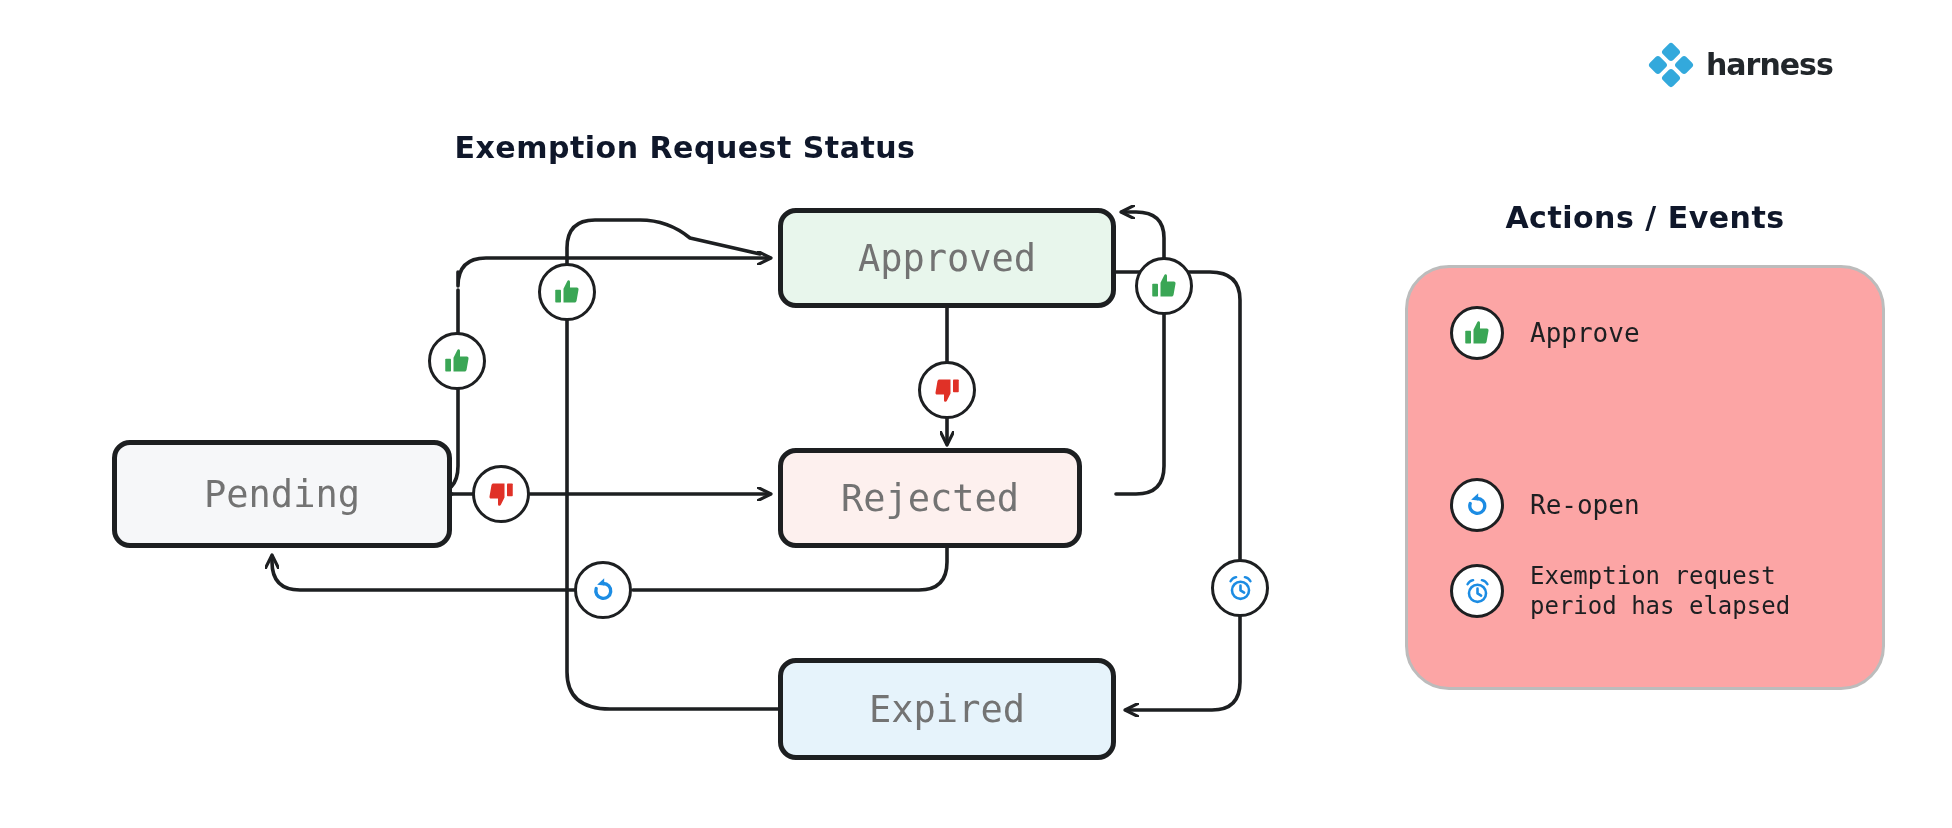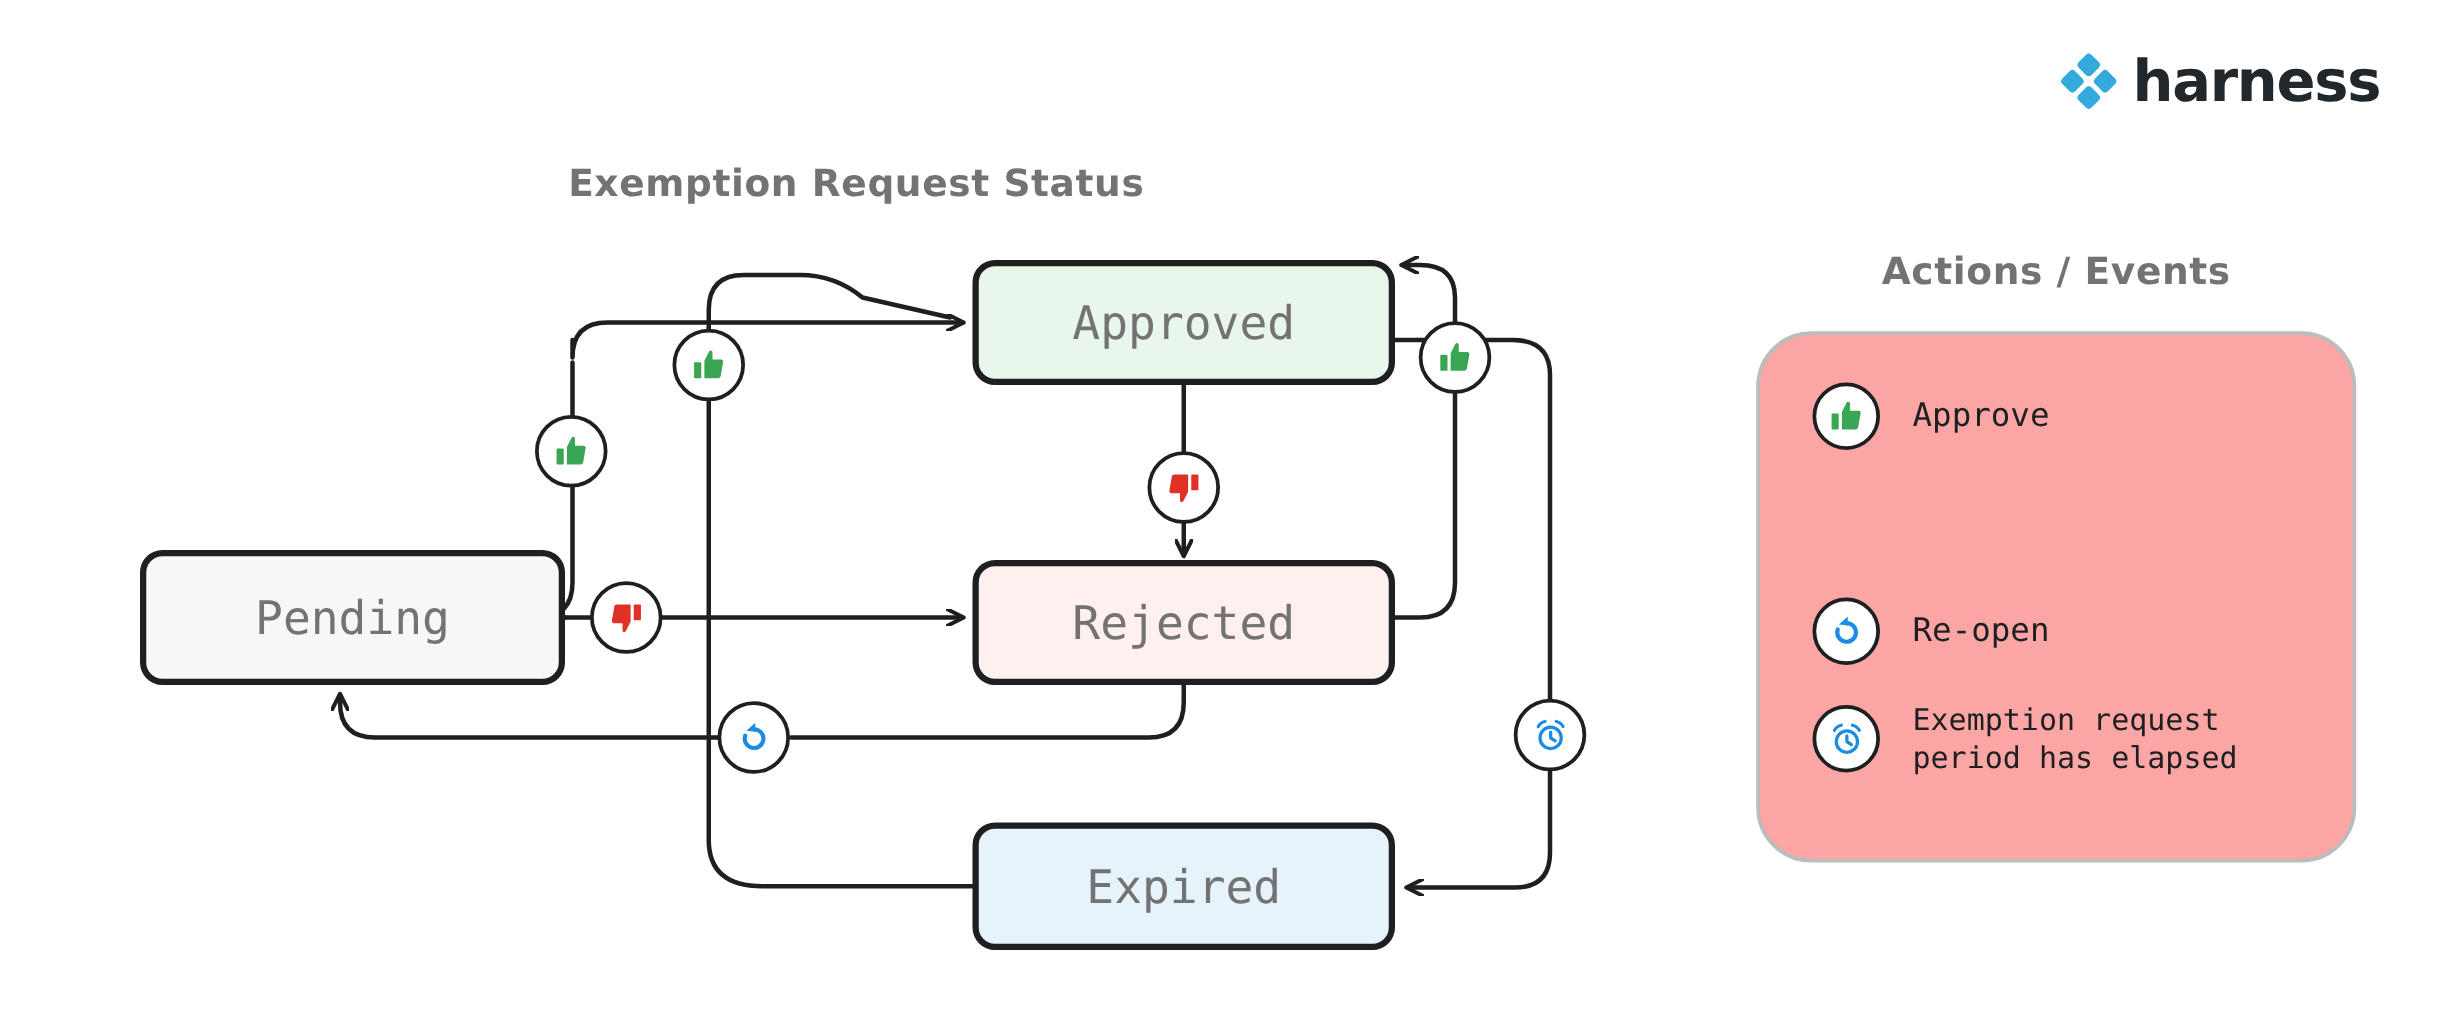--- a/index.html
+++ b/index.html
@@ -37,32 +37,32 @@
     gap: 12px;
   }
   .logo-mark {
     width: 46px;
     height: 46px;
     position: relative;
   }
   .logo-word {
     font-family: "DejaVu Sans", "Liberation Sans", sans-serif;
     font-weight: 700;
-    font-size: 46px;
+    font-size: 30px;
     letter-spacing: -1px;
     color: #22272b;
     line-height: 1;
   }
 
   
   .heading {
     position: absolute;
     font-family: "DejaVu Sans", "Liberation Sans", sans-serif;
     font-weight: 700;
-    color: #737373;
+    color: #0f172a;
     white-space: nowrap;
   }
   #diagram-title {
     left: 0;
     top: 130px;
     width: 1370px;
     text-align: center;
     font-size: 30px;
     letter-spacing: 0.5px;
   }
@@ -84,21 +84,21 @@
     display: flex;
     align-items: center;
     justify-content: center;
     font-family: "DejaVu Sans Mono", "Liberation Mono", monospace;
     font-size: 37px;
     color: #737373;
     letter-spacing: 0px;
   }
   #node-pending  { left: 112px; top: 440px; width: 340px; height: 108px; background: #f6f7f9; }
   #node-approved { left: 778px; top: 208px; width: 338px; height: 100px; background: #e8f6ec; }
-  #node-rejected { left: 778px; top: 448px; width: 338px; height: 100px; background: #fdf0ee; }
+  #node-rejected { left: 778px; top: 448px; width: 304px; height: 100px; background: #fdf0ee; }
   #node-expired  { left: 778px; top: 658px; width: 338px; height: 102px; background: #e6f3fb; }
 
   
   .edge-badge {
     position: absolute;
     box-sizing: border-box;
     border: 3.5px solid #1d1f21;
     border-radius: 50%;
     background: #ffffff;
     display: flex;

